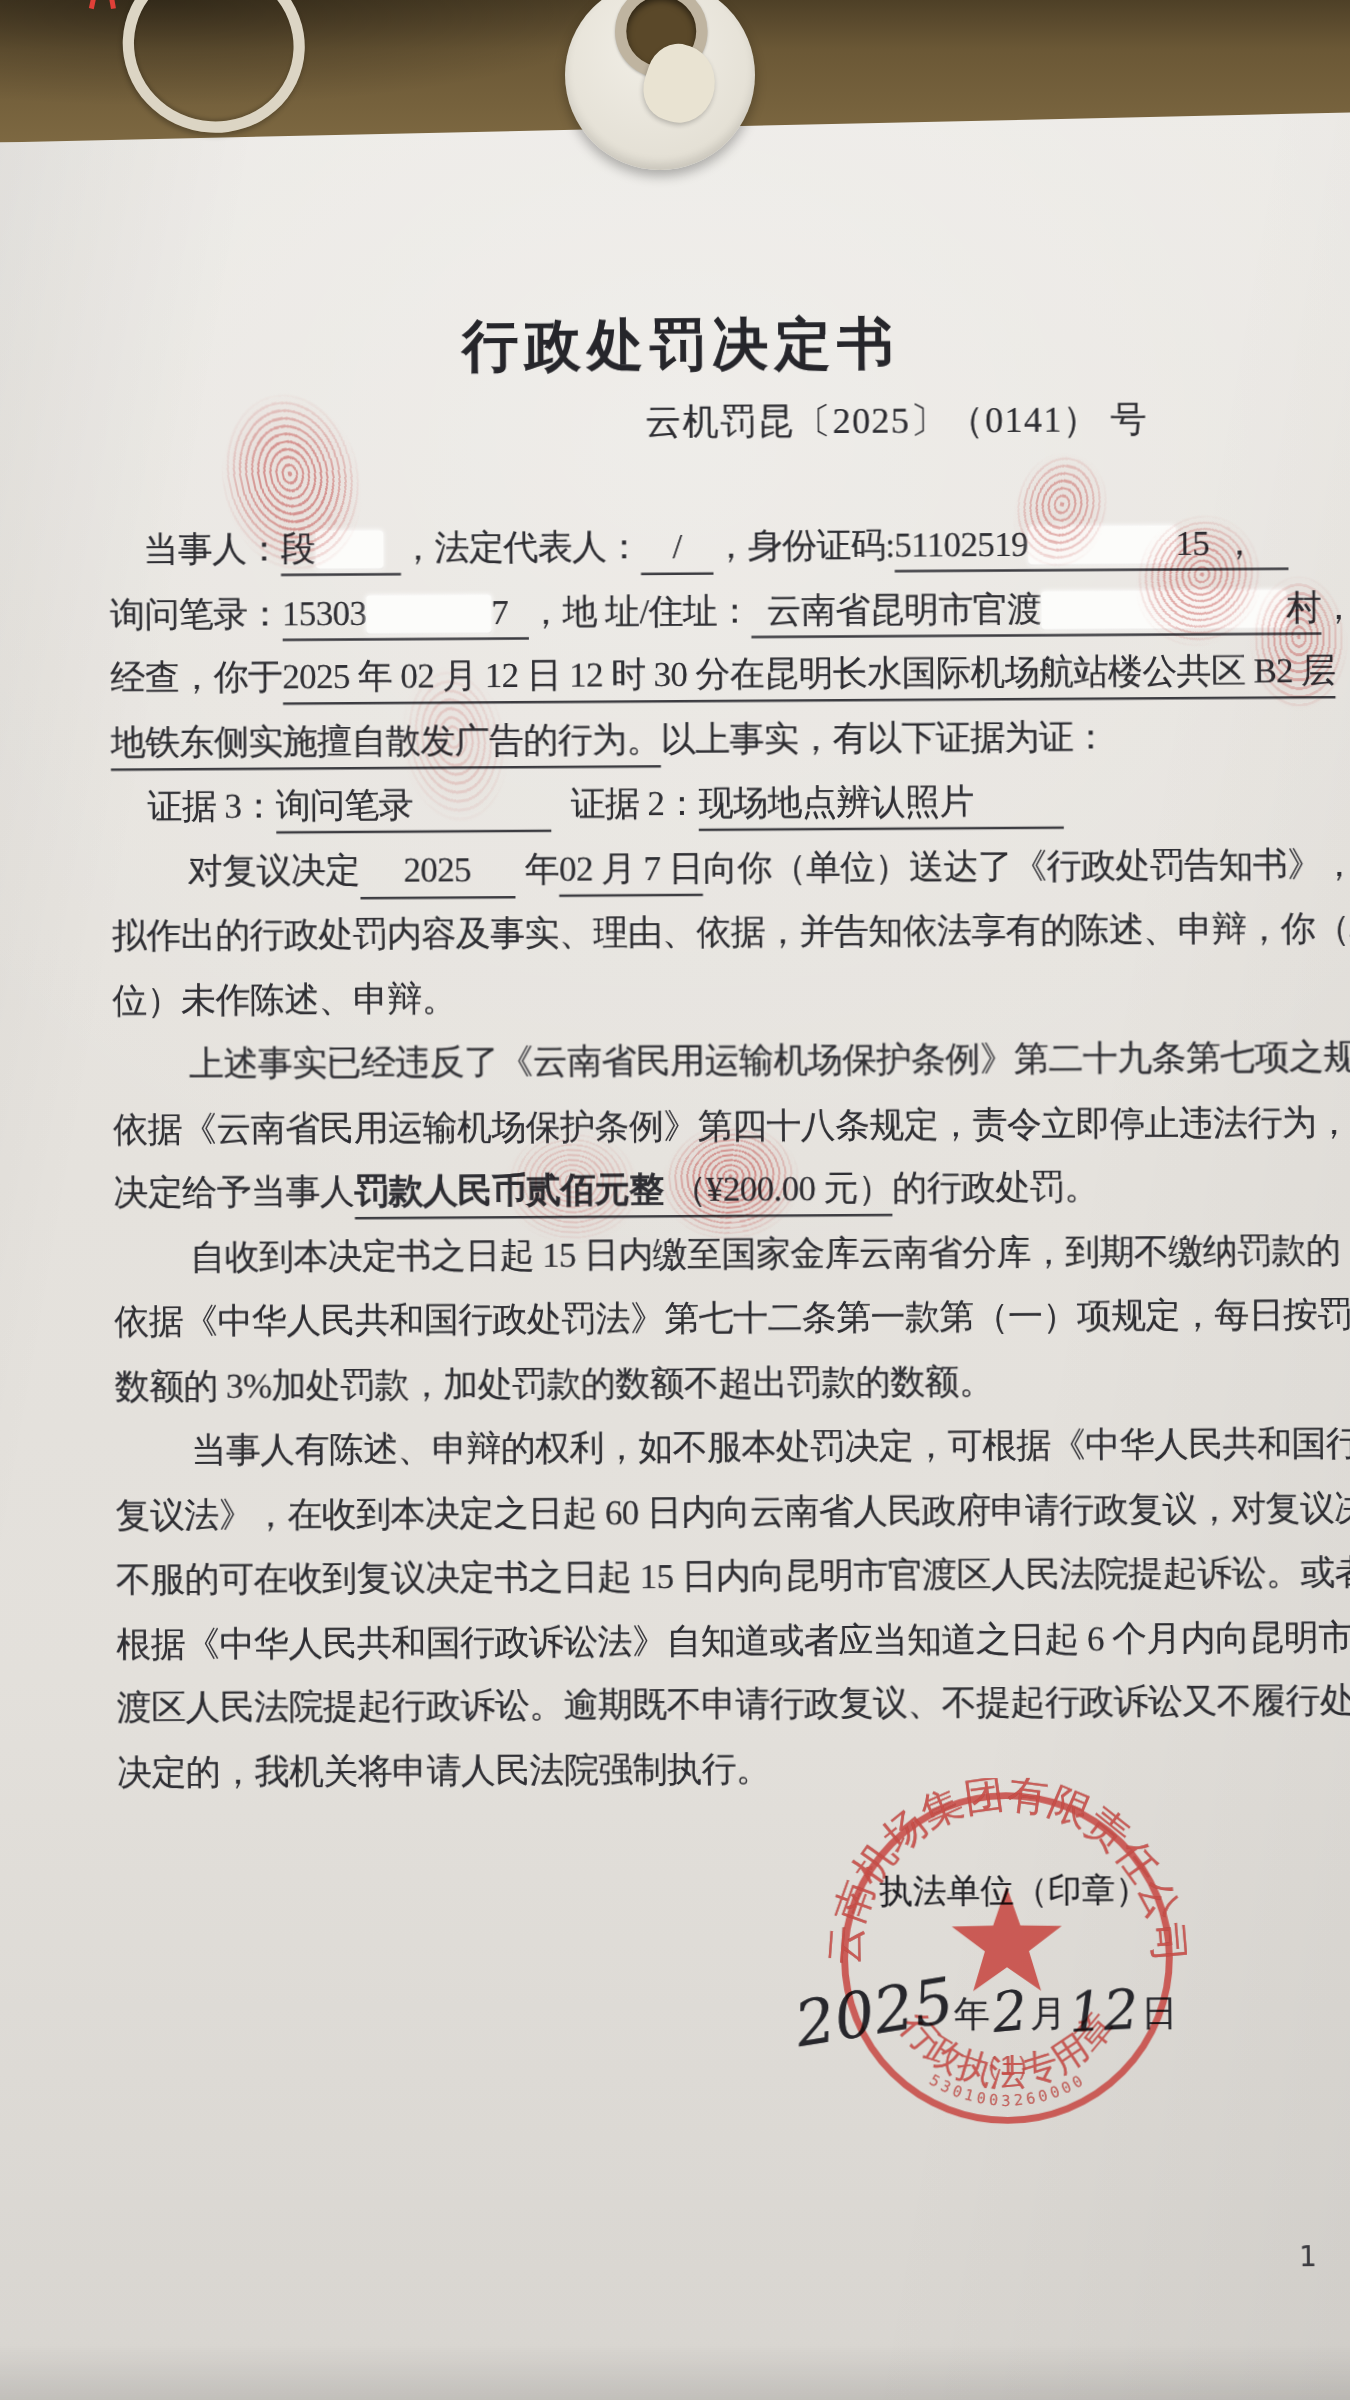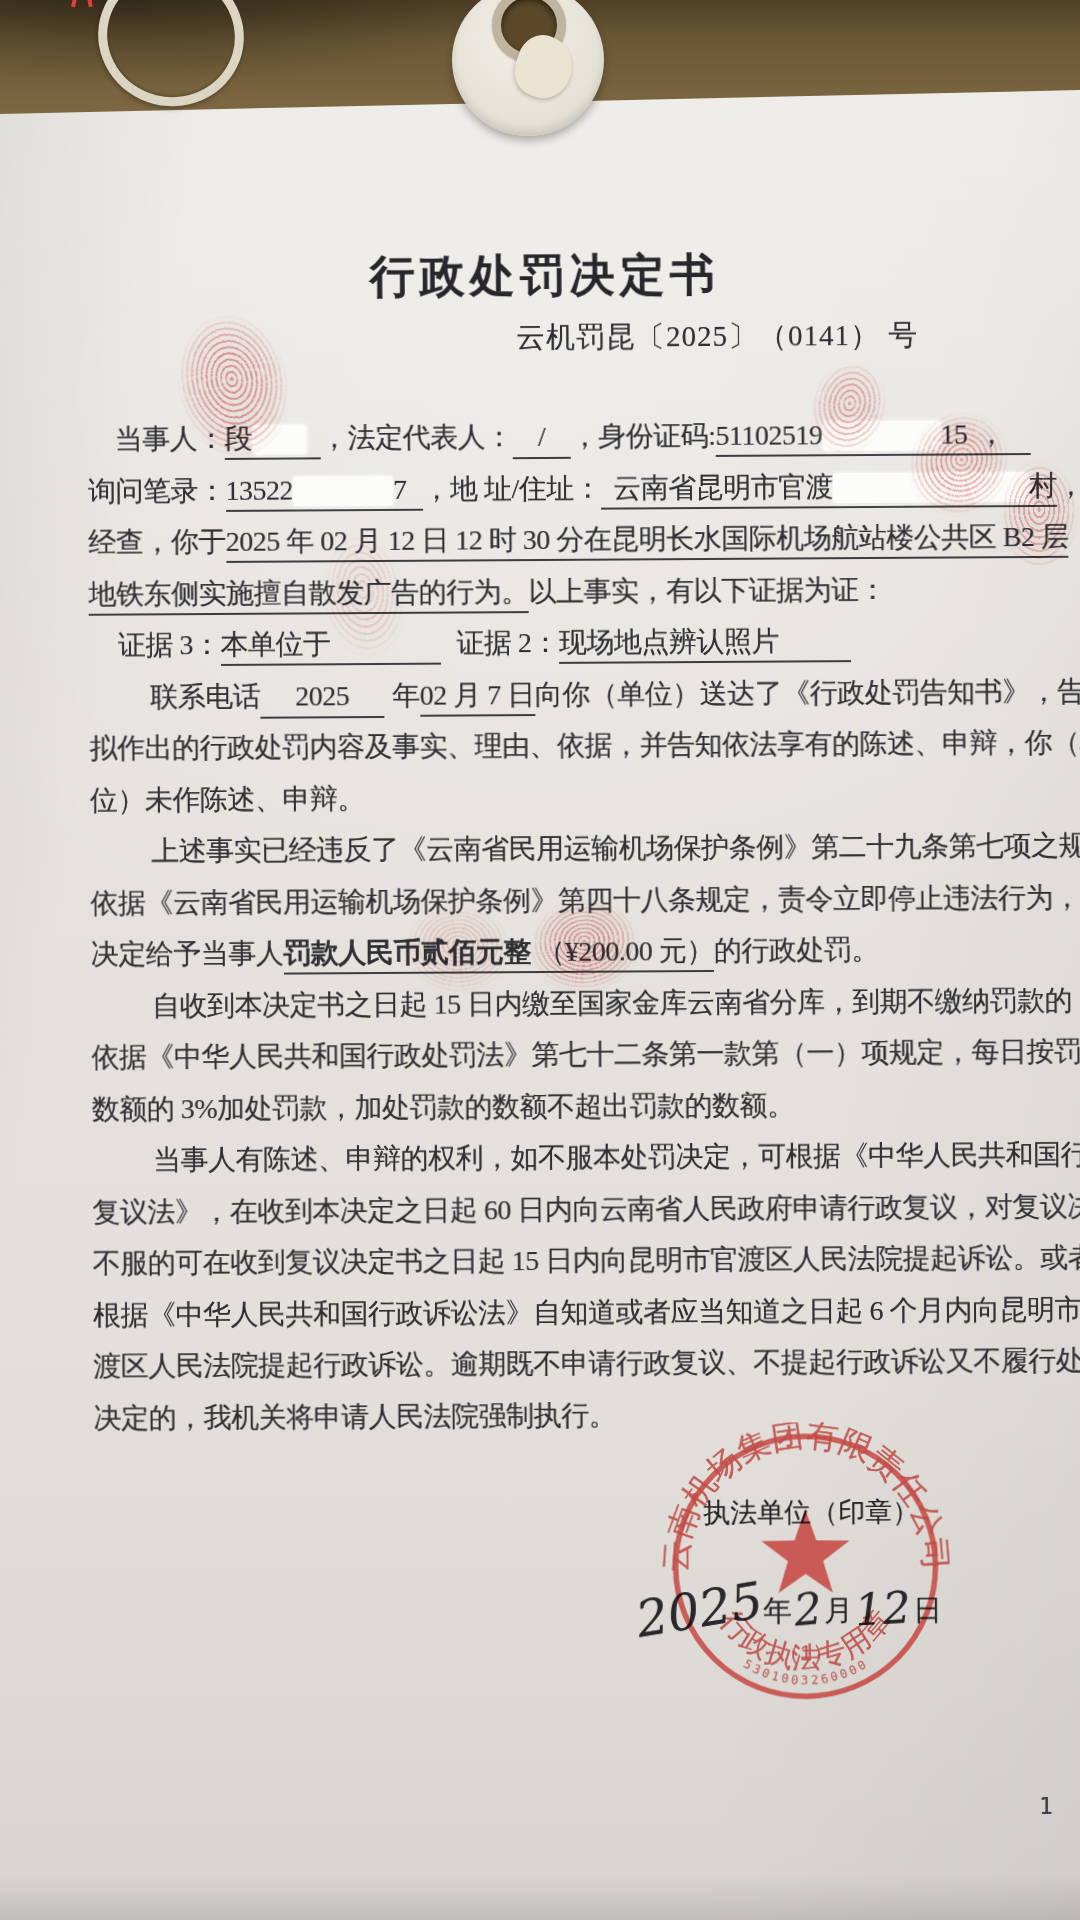--- a/index.html
+++ b/index.html
@@ -84,36 +84,36 @@
   <div class="content">
 
     <div class="title">行政处罚决定书</div>
     <div class="doc-no">云机罚昆〔2025〕（0141） 号</div>
 
     <div class="ln" style="top:418px;left:112px">
       <span>当事人：</span><span class="u"><span>段</span><span class="wo" style="width:54px"></span><span class="blank" style="width:14px"></span></span><span>，法定代表人：</span><span class="ub" style="width:58px">/</span><span>，身份证码:</span><span class="u"><span>51102519</span><span class="wo" style="width:118px"></span><span>15</span><span class="blank" style="width:10px"></span><span>，</span><span class="blank" style="width:26px"></span></span>
     </div>
 
     <div class="ln" style="top:470px">
-      <span>询问笔录：</span><span class="u"><span>13522</span><span class="wo" style="width:100px"></span><span>7</span><span class="blank" style="width:16px"></span></span><span>，地 址/住址：</span><span class="u"><span class="blank" style="width:12px"></span><span>云南省昆明市官渡</span><span class="wo" style="width:196px"></span><span>村</span></span><span>，</span>
+      <span>询问笔录：</span><span class="u"><span>15303</span><span class="wo" style="width:100px"></span><span>7</span><span class="blank" style="width:16px"></span></span><span>，地 址/住址：</span><span class="u"><span class="blank" style="width:12px"></span><span>云南省昆明市官渡</span><span class="wo" style="width:196px"></span><span>村</span></span><span>，</span>
     </div>
 
     <div class="ln" style="top:521px">
       <span>经查，你于</span><span class="u">2025 年 02 月 12 日 12 时 30 分在昆明长水国际机场航站楼公共区 B2 层</span>
     </div>
     <div class="ln" style="top:573px">
       <span class="u">地铁东侧实施擅自散发广告的行为。</span><span>以上事实，有以下证据为证：</span>
     </div>
 
     <div class="ln" style="top:624px;left:114px">
-      <span>证据 3：</span><span class="u"><span>本单位于</span><span class="blank" style="width:110px"></span></span><span class="blank" style="width:16px"></span><span>证据 2：</span><span class="u"><span>现场地点辨认照片</span><span class="blank" style="width:72px"></span></span>
+      <span>证据 3：</span><span class="u"><span>询问笔录</span><span class="blank" style="width:110px"></span></span><span class="blank" style="width:16px"></span><span>证据 2：</span><span class="u"><span>现场地点辨认照片</span><span class="blank" style="width:72px"></span></span>
     </div>
 
     <div class="ln ind" style="top:676px">
-      <span>联系电话</span><span class="ub" style="width:124px">2025</span><span class="blank" style="width:8px"></span><span>年</span><span class="u">02 月 7 日</span><span>向你（单位）送达了《行政处罚告知书》，告知了</span>
+      <span>对复议决定</span><span class="ub" style="width:124px">2025</span><span class="blank" style="width:8px"></span><span>年</span><span class="u">02 月 7 日</span><span>向你（单位）送达了《行政处罚告知书》，告知了</span>
     </div>
     <div class="ln" style="top:727px">拟作出的行政处罚内容及事实、理由、依据，并告知依法享有的陈述、申辩，你（单</div>
     <div class="ln" style="top:779px">位）未作陈述、申辩。</div>
 
     <div class="ln ind" style="top:830px">上述事实已经违反了《云南省民用运输机场保护条例》第二十九条第七项之规定，</div>
     <div class="ln" style="top:882px">依据《云南省民用运输机场保护条例》第四十八条规定，责令立即停止违法行为，并</div>
     <div class="ln" style="top:933px">
       <span>决定给予当事人</span><span class="u"><span class="bold">罚款人民币贰佰元整</span><span> （¥200.00 元）</span></span><span>的行政处罚。</span>
     </div>
 

